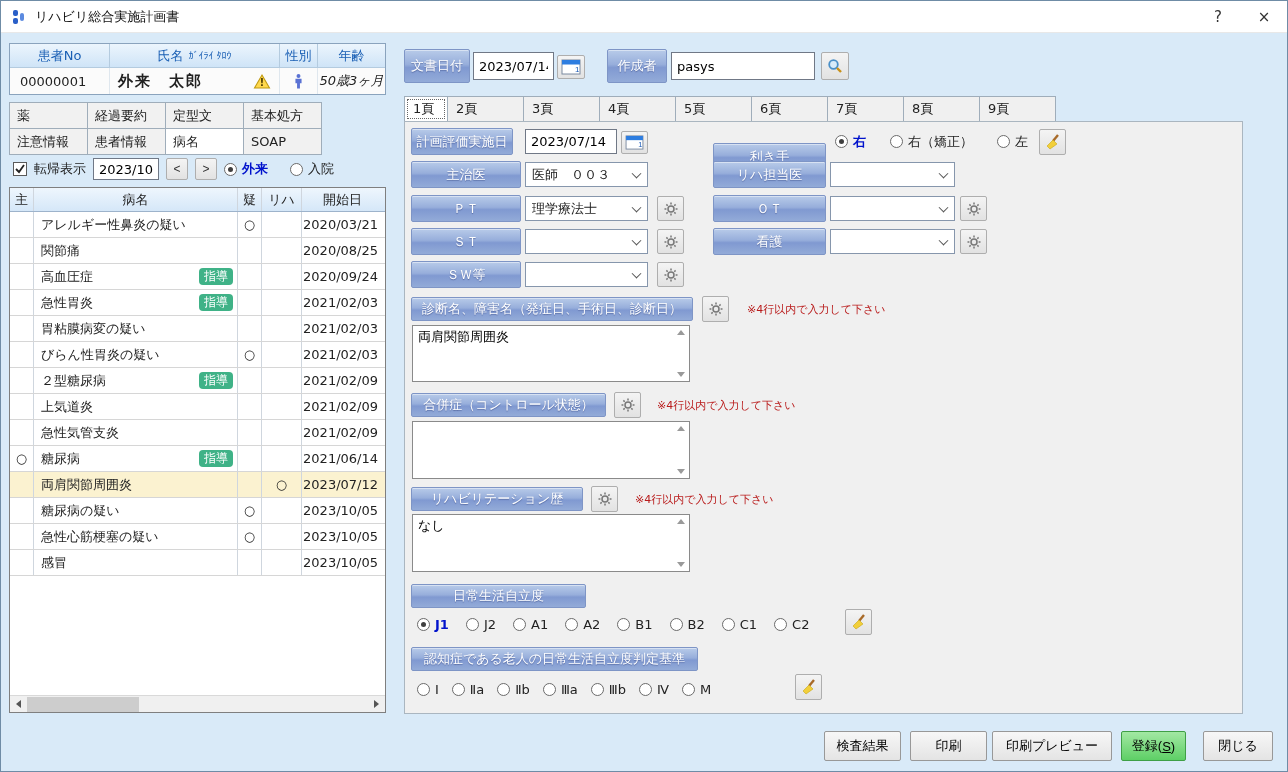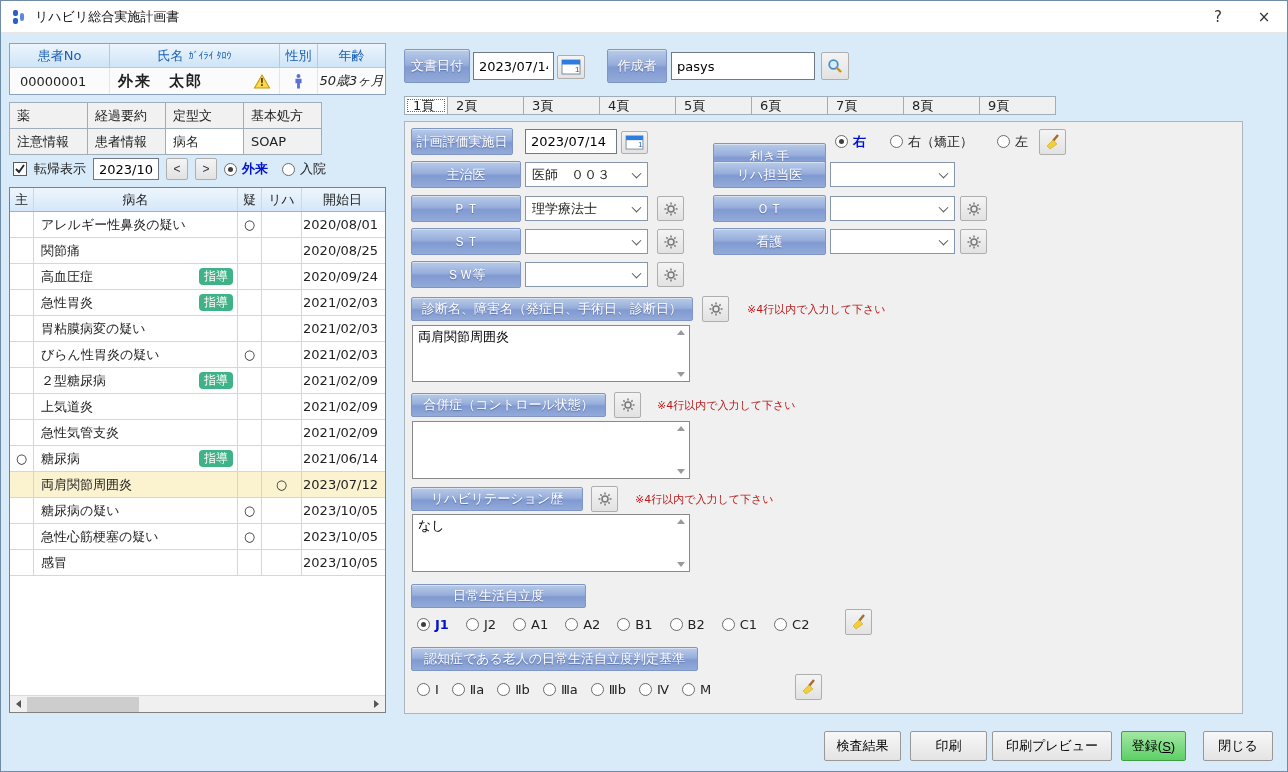--- a/index.html
+++ b/index.html
@@ -63,21 +63,21 @@
   .h-scroll { position:absolute; left:0; right:0; bottom:0; height:17px; background:#f0f0f0; border-top:1px solid #d9d9d9; display:flex; align-items:center; }
   .sb-arrow { width:17px; height:17px; display:flex; align-items:center; justify-content:center; }
   .sb-thumb { width:112px; height:15px; background:#cdcdcd; }
   .tri { width:0; height:0; }
   .tri.left  { border-top:4px solid transparent; border-bottom:4px solid transparent; border-right:5px solid #555; }
   .tri.right { border-top:4px solid transparent; border-bottom:4px solid transparent; border-left:5px solid #555; margin-left:auto; margin-right:4px; }
   .tri.up   { border-left:4px solid transparent; border-right:4px solid transparent; border-bottom:5px solid #9a9a9a; }
   .tri.down { border-left:4px solid transparent; border-right:4px solid transparent; border-top:5px solid #9a9a9a; }
 
   
-  .ptabs { position:absolute; left:403px; top:95px; display:flex; height:19px; }
+  .ptabs { position:absolute; left:403px; top:95px; display:flex; height:26px; }
   .ptab { width:77px; border:1px solid #9fadba; margin-left:-1px; background:#f0f0f0; display:flex; align-items:center; padding-left:8px; }
   .ptab.active { width:44px; margin-left:0; background:#fff; outline:1px dotted #666; outline-offset:-4px; }
   .panel { position:absolute; left:403px; top:120px; width:839px; height:593px; background:#f0f0f0; border:1px solid #aab6c0; }
   .abs { position:absolute; }
 
   .ta-wrap { position:absolute; border:1px solid #8a8a8a; background:#fff; }
   .ta-wrap textarea { width:calc(100% - 16px); height:100%; border:none; resize:none; font:inherit; font-size:13px; padding:2px 5px; outline:none; background:transparent; }
   .ta-scroll { position:absolute; right:1px; top:1px; bottom:1px; width:14px; display:flex; flex-direction:column; justify-content:space-between; align-items:center; padding:3px 0; }
 
   
@@ -147,21 +147,21 @@
   <div class="filter">
     <span class="cb">
       <svg width="10" height="10" viewBox="0 0 10 10">
           <polyline points="1,5 4,8 9,1" fill="none" stroke="#222" stroke-width="1.8"></polyline>
         </svg>
     </span>
     <span>転帰表示</span>
     <input class="tinput" style="width: 66px; height: 22px;" value="2023/10">
     <button class="tool-btn stepbtn">&lt;</button>
     <button class="tool-btn stepbtn">&gt;</button>
-    <span class="radios" id="visit-radios" style="gap: 14px;">
+    <span class="radios" id="visit-radios" style="gap: 22px;">
         <span class="ritem">
           <span class="rb on"></span>
           <span class="rlabel sel">外来</span>
         </span>
         <span class="ritem">
           <span class="rb"></span>
           <span class="rlabel">入院</span>
         </span>
       </span>
   </div>
@@ -175,21 +175,21 @@
       <div class="cell dc-dt" style="justify-content:center;padding-right:0;">開始日</div>
     </div>
     <div id="disease-body">
         <div class="drow">
           <div class="cell dc-m"></div>
           <div class="cell dc-n">
             <span class="dname">アレルギー性鼻炎の疑い</span>
           </div>
           <div class="cell dc-d">○</div>
           <div class="cell dc-r"></div>
-          <div class="cell dc-dt">2020/08/01</div>
+          <div class="cell dc-dt">2020/03/21</div>
         </div>
         <div class="drow">
           <div class="cell dc-m"></div>
           <div class="cell dc-n">
             <span class="dname">関節痛</span>
           </div>
           <div class="cell dc-d"></div>
           <div class="cell dc-r"></div>
           <div class="cell dc-dt">2020/08/25</div>
         </div>

